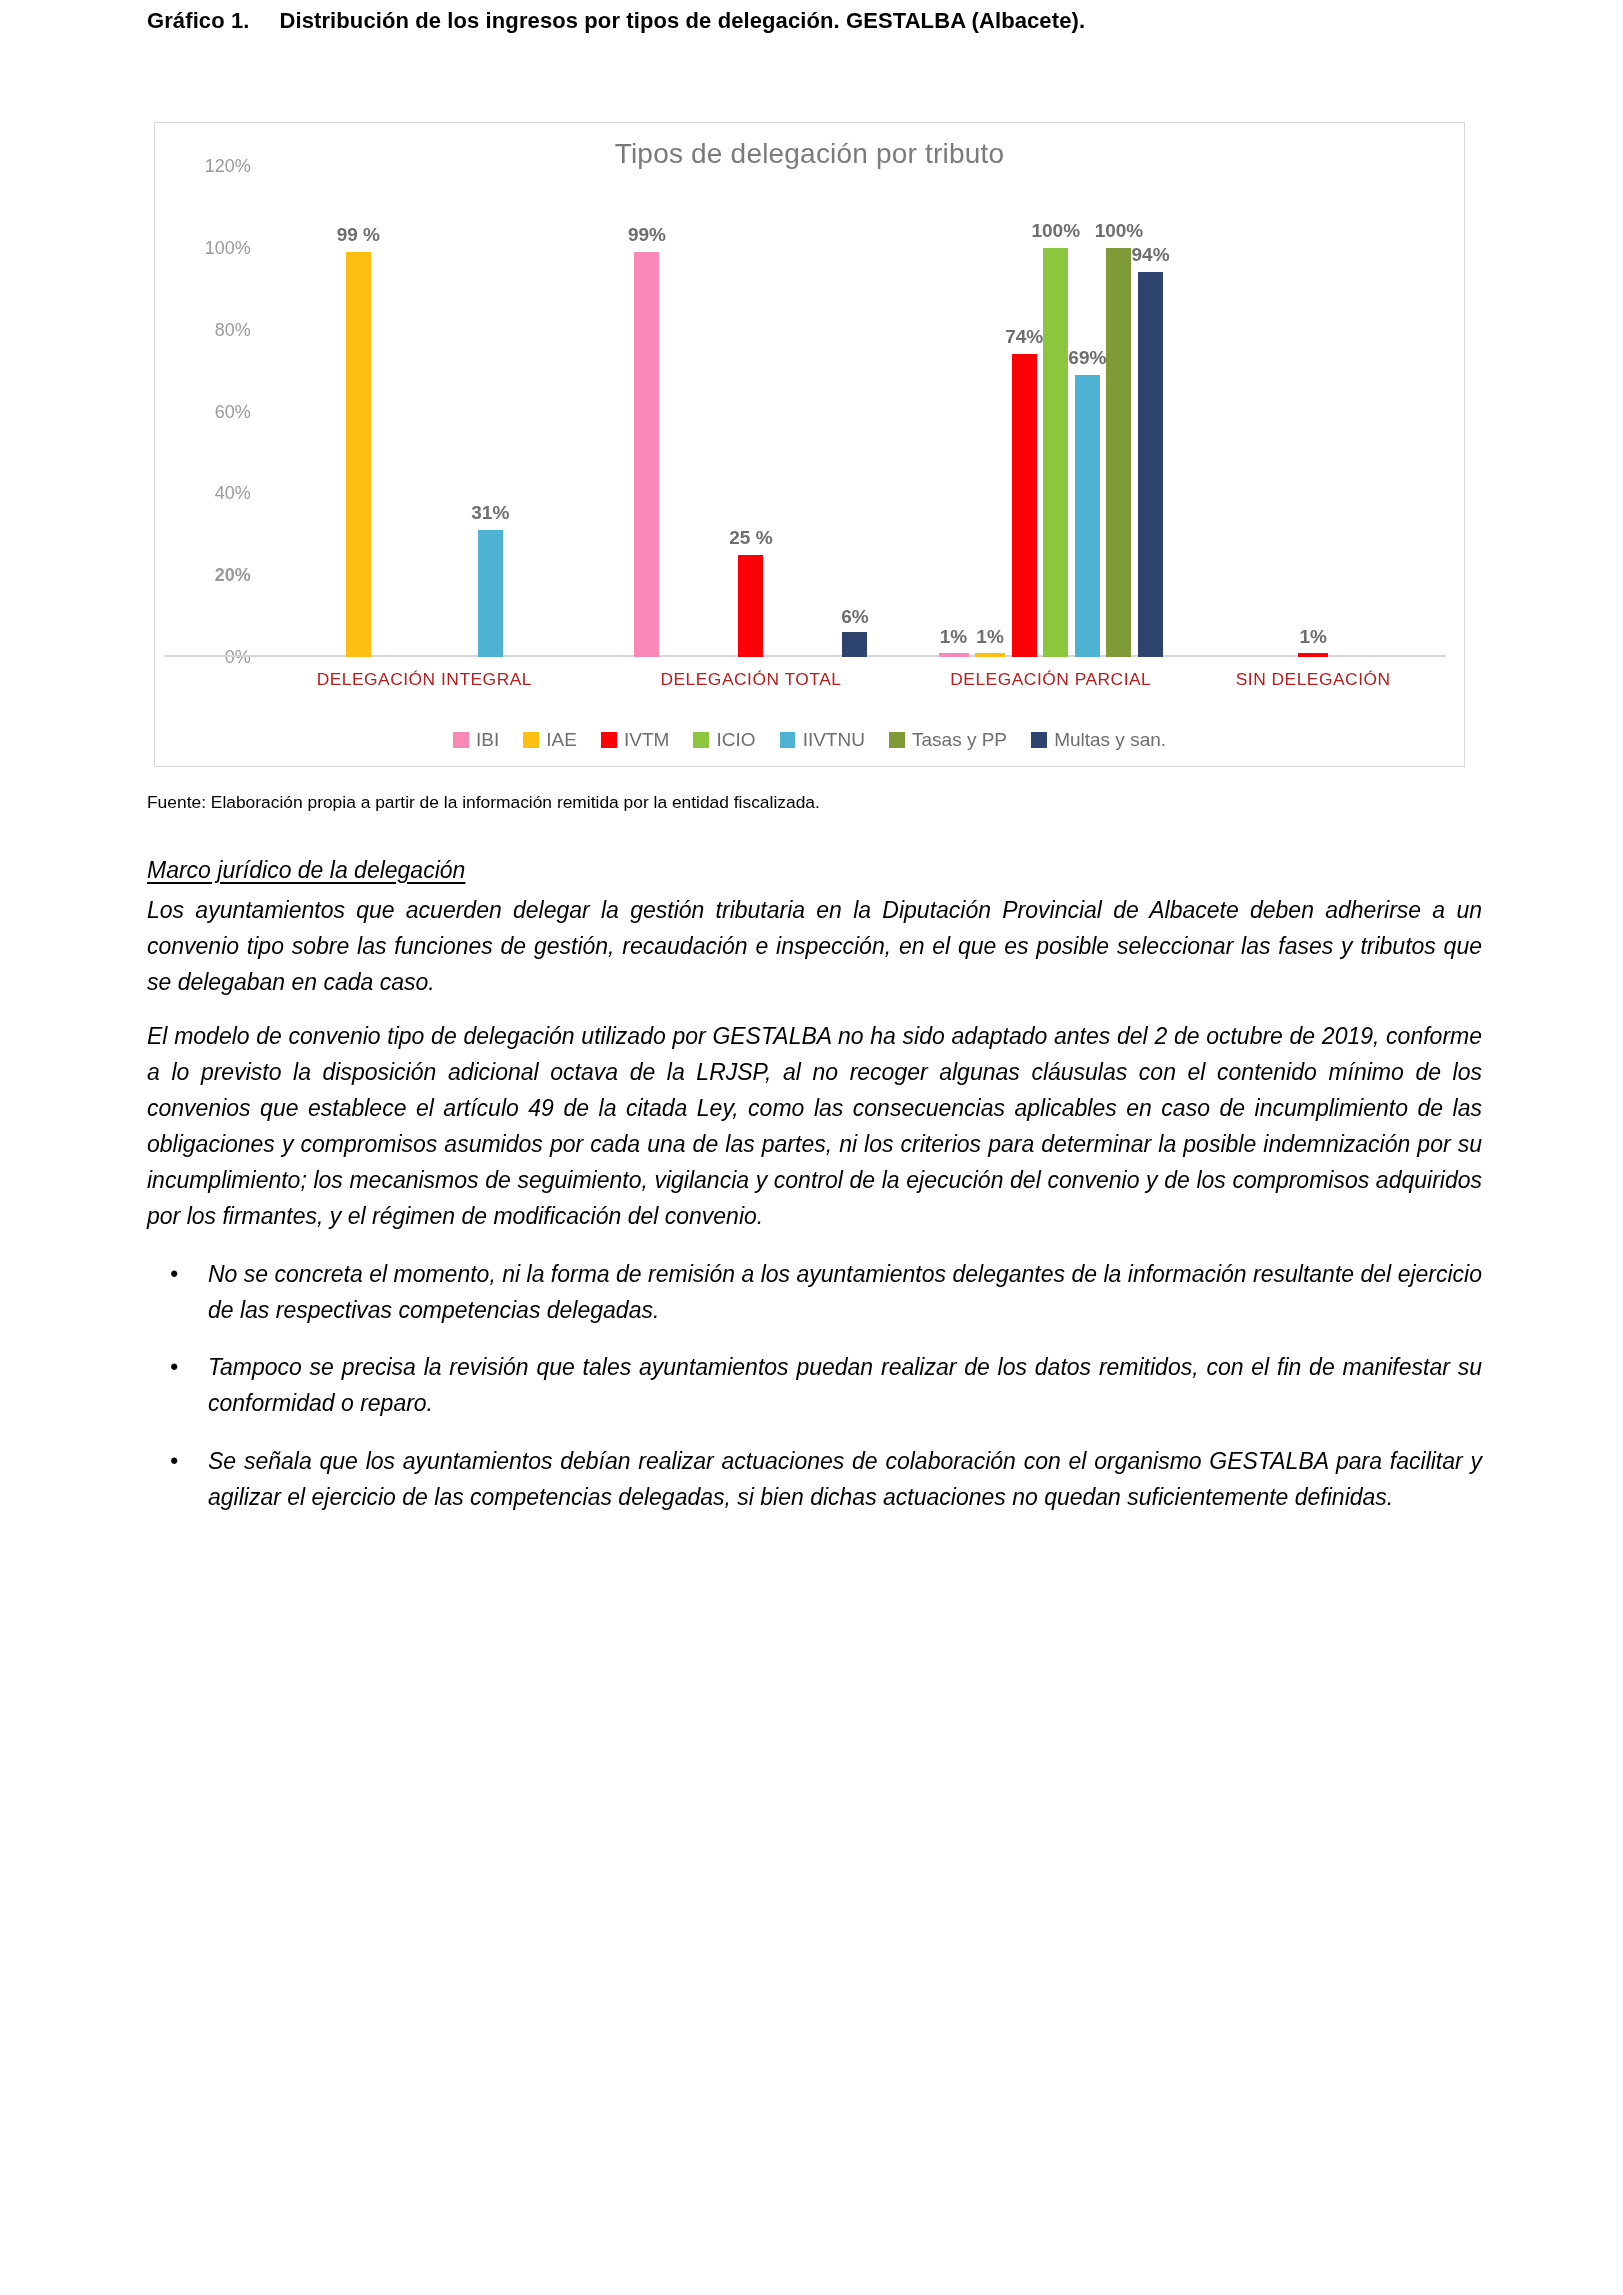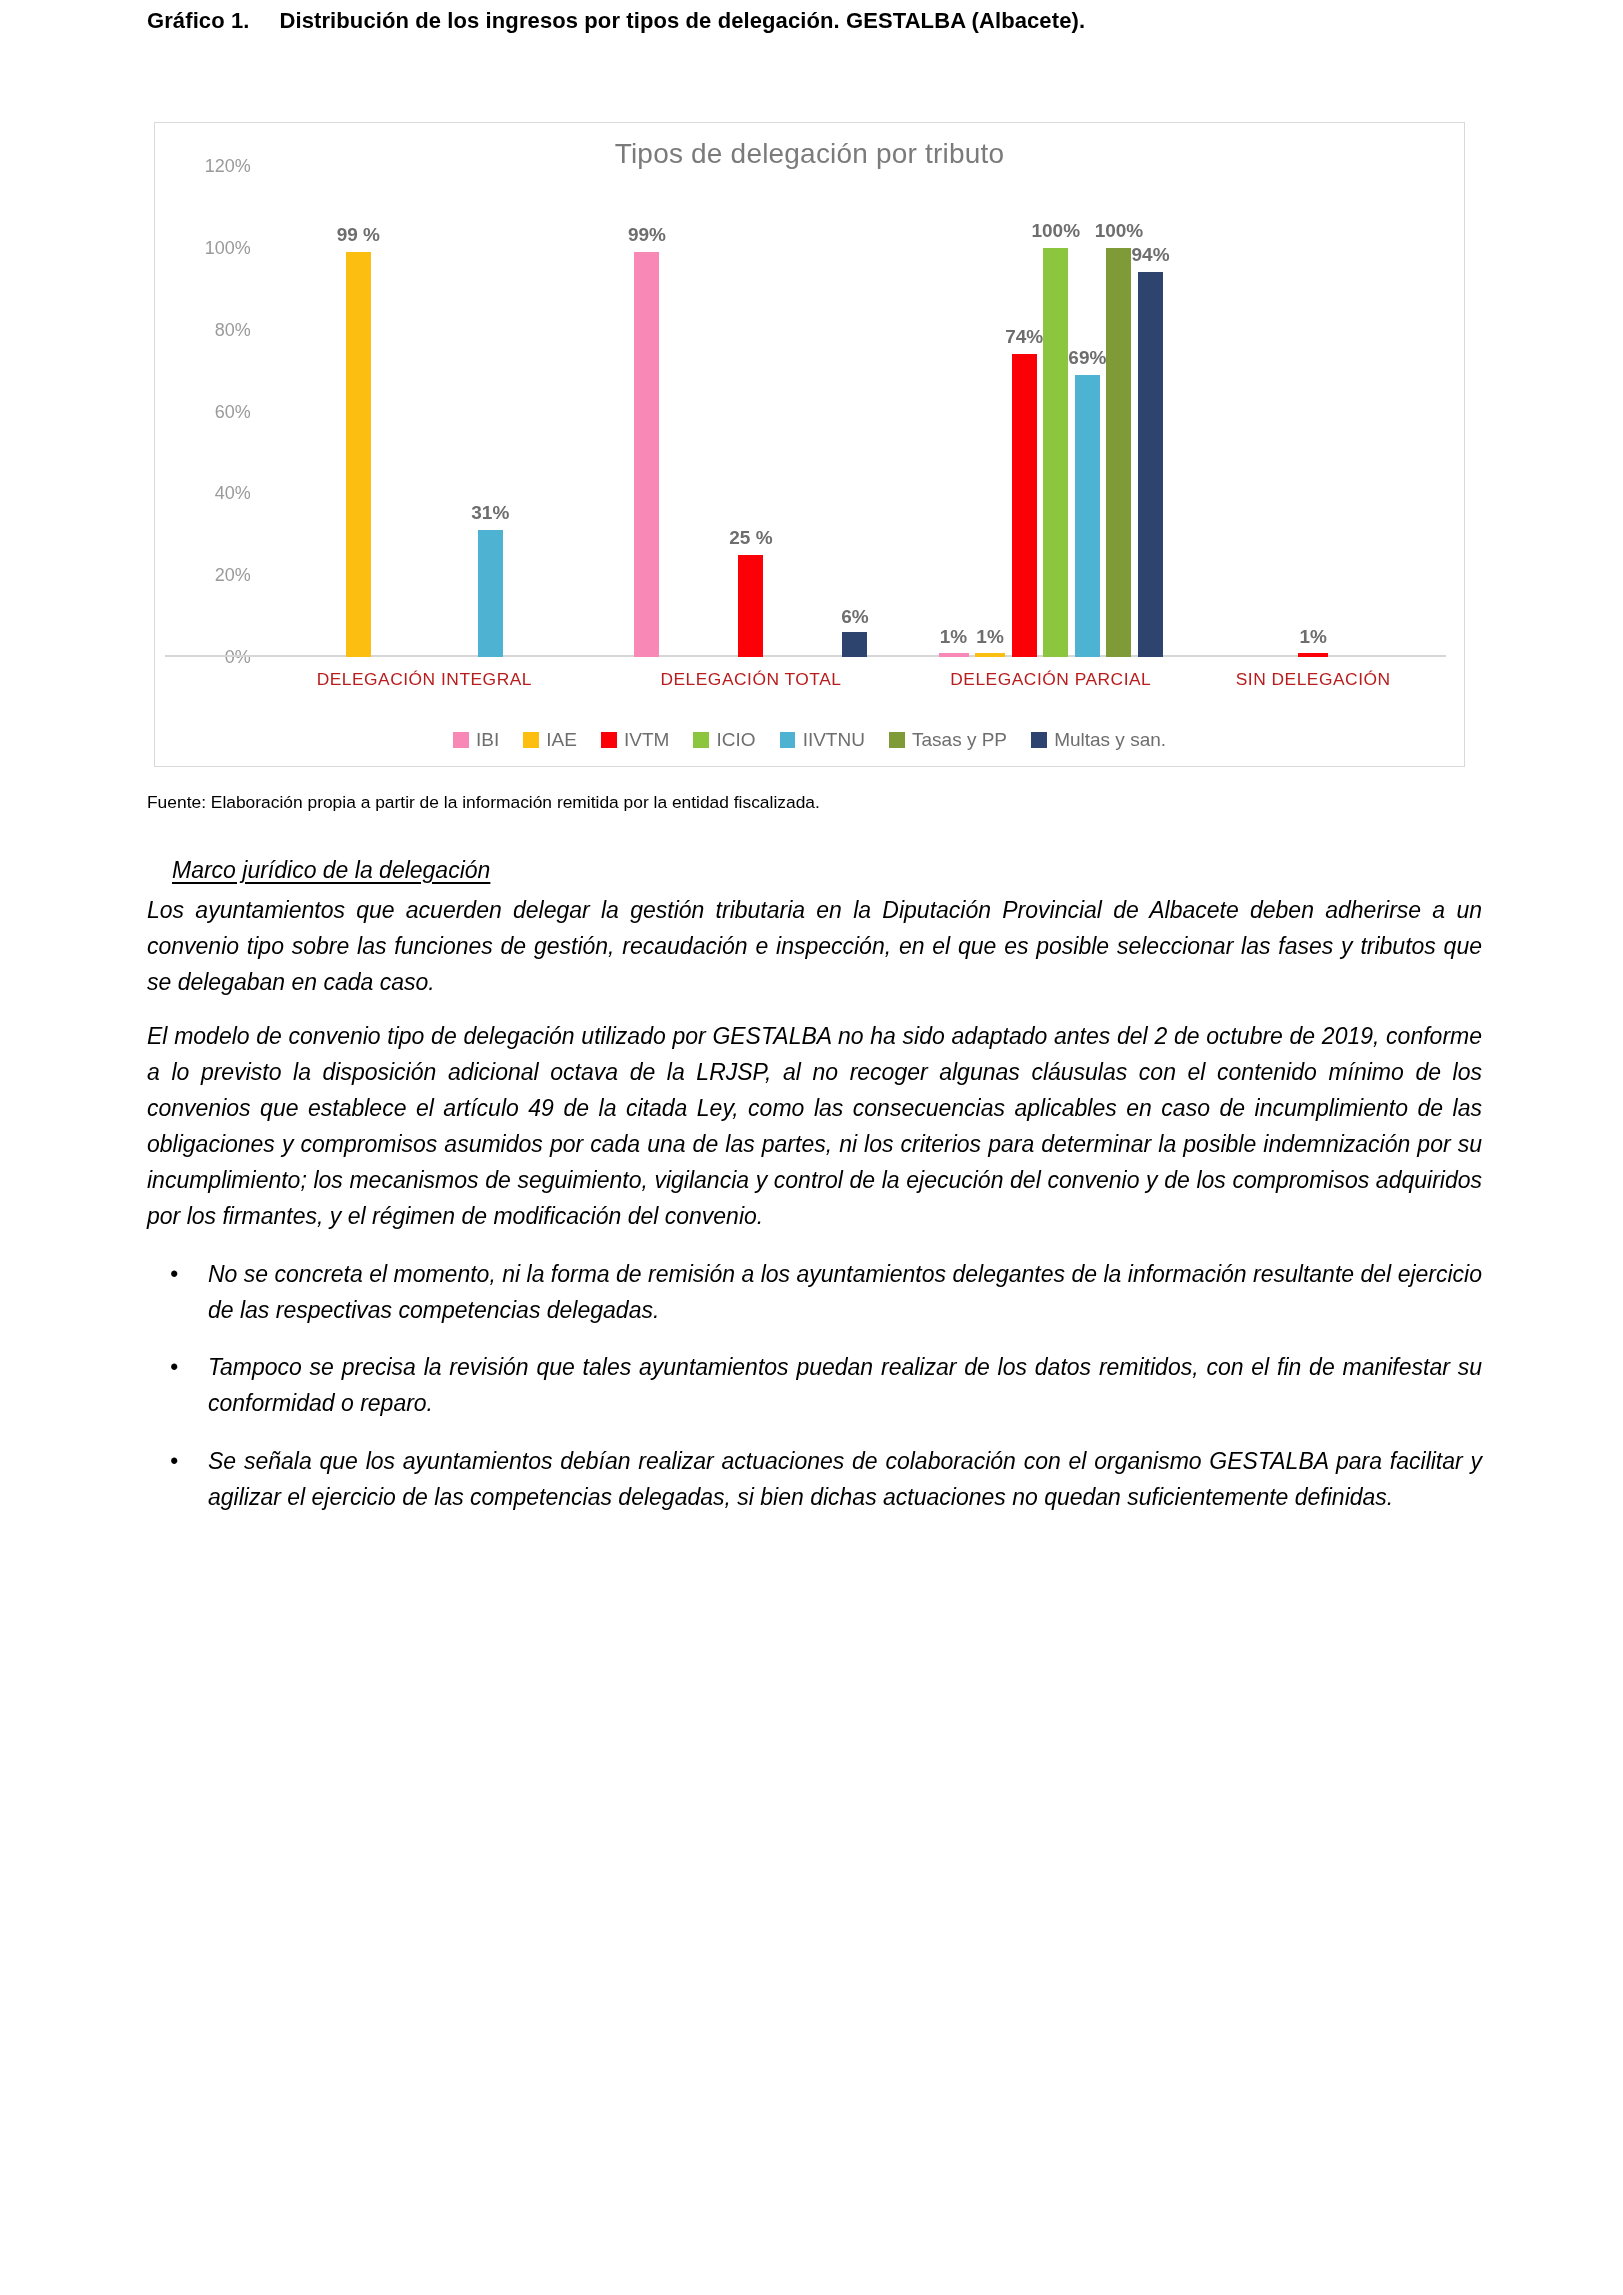--- a/index.html
+++ b/index.html
@@ -183,21 +183,20 @@
 
   
   .subhead {
     position: absolute;
     left: 147px;
     top: 857px;
     font-size: 23px;
     font-style: italic;
     text-decoration: underline;
     text-underline-offset: 4.1px;
-    margin-left: 25px;
   }
   .body {
     position: absolute;
     left: 147px;
     top: 892px;
     width: 1335px;
     font-style: italic;
   }
   .body p {
     margin: 0 0 18px 0;
@@ -235,21 +234,21 @@
   <div class="caption">
     <span class="cap-num">Gráfico 1.</span><span class="cap-txt">Distribución de los ingresos por tipos de delegación. GESTALBA (Albacete).</span>
   </div>
 
   <div class="chart-frame">
     <div class="chart-title">Tipos de delegación por tributo</div>
 
     <div class="plot">
       <div class="y-axis">
           <div class="y-tick" style="top: 100%;">0%</div>
-          <div class="y-tick" style="top: 83.3333%;">20%</div>
+          <div class="y-tick" style="top: 83.3333%; font-weight: bold;">20%</div>
           <div class="y-tick" style="top: 66.6667%;">40%</div>
           <div class="y-tick" style="top: 50%;">60%</div>
           <div class="y-tick" style="top: 33.3333%;">80%</div>
           <div class="y-tick" style="top: 16.6667%;">100%</div>
           <div class="y-tick" style="top: 0%;">120%</div>
         </div>
       <div class="baseline"></div>
       <div class="groups" id="groups">
           <div class="group" style="flex: 3.05 1 0%; gap: 107px;">
             <div class="bar-slot">

